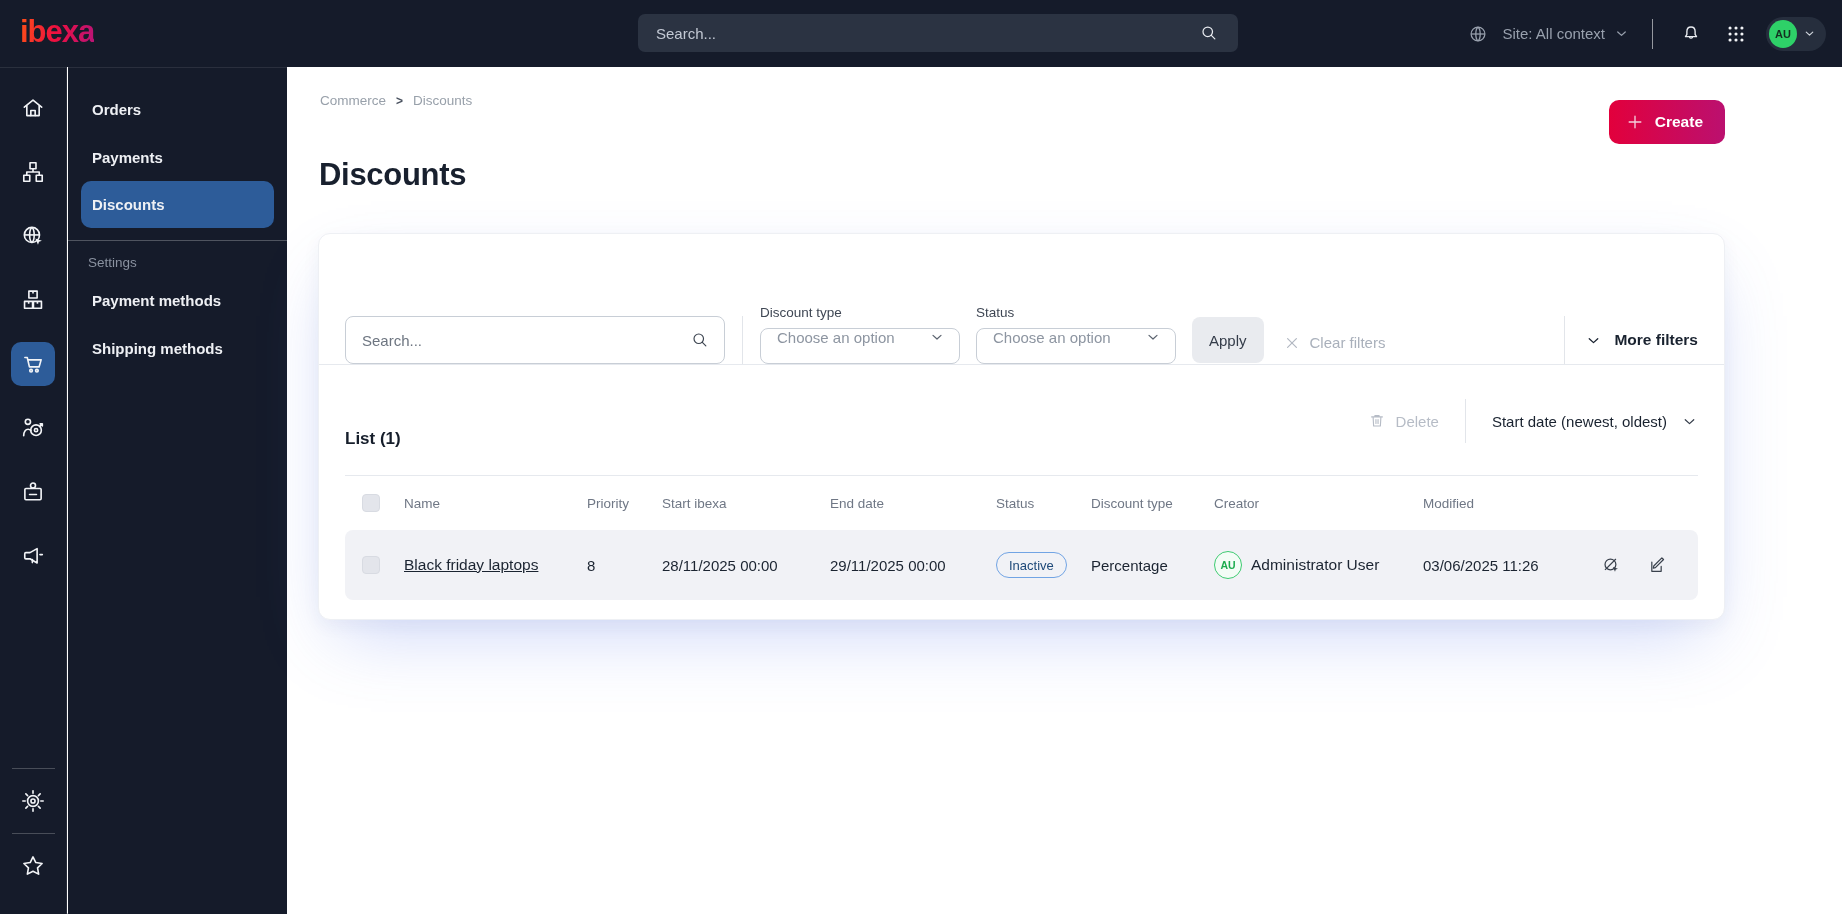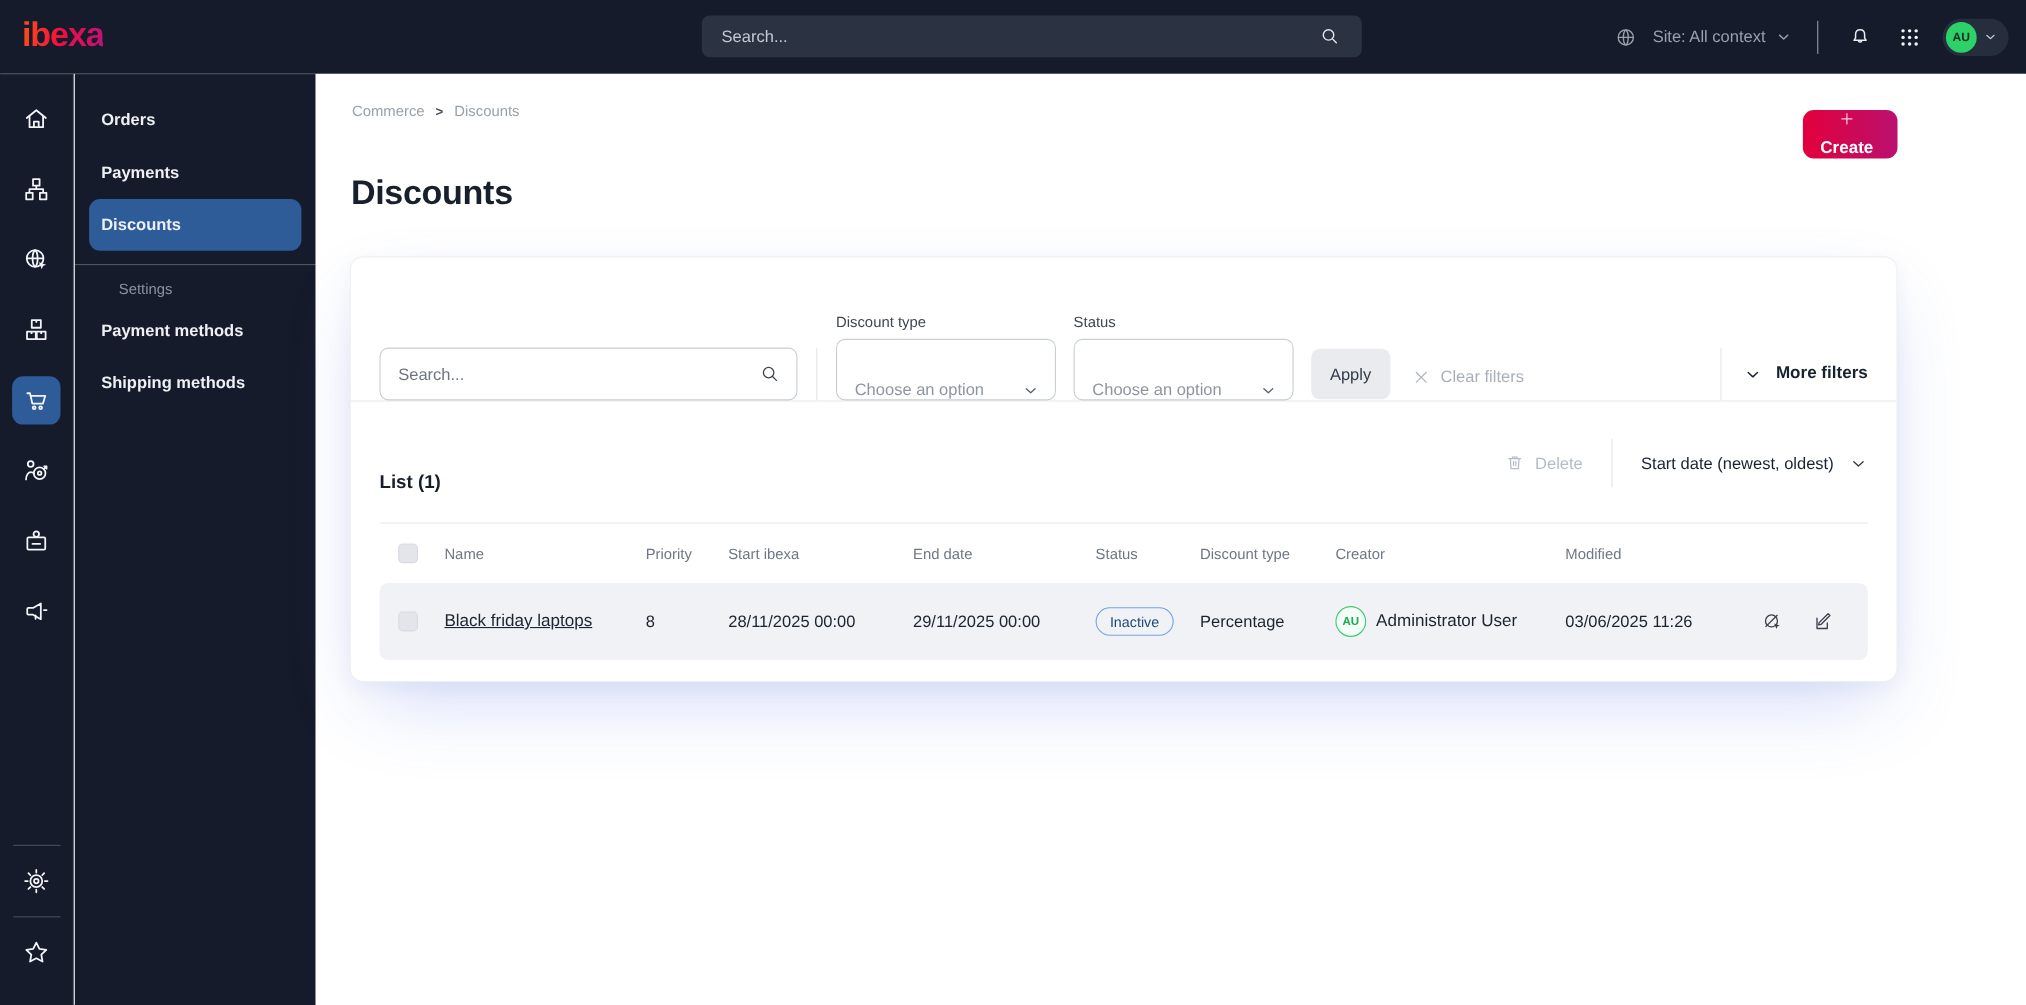--- a/index.html
+++ b/index.html
@@ -27,43 +27,43 @@
   .rail-item.active { background:#2d5c99; }
   .rail-bottom { margin-top:auto; padding-bottom:16px; display:flex; flex-direction:column; align-items:center; width:100%; }
   .rail-hr { width:43px; height:1px; background:rgba(255,255,255,0.22); margin-bottom:10px; }
   .rail-bottom .rail-item { margin-bottom:10px; }
 
   
   .submenu { position:absolute; left:68px; top:67px; width:219px; height:847px; background:#151b2a; border-top:1px solid rgba(255,255,255,0.09); padding-top:17px; }
   .submenu-item { height:48px; display:flex; align-items:center; padding-left:24px; color:#eef0f4; font-size:15px; font-weight:600; cursor:pointer; }
   .submenu-item.active { background:#2d5c99; border-radius:10px; margin:0 13px; padding-left:11px; height:47px; }
   .submenu-hr { height:1px; background:rgba(255,255,255,0.25); margin:12px 0 0 0; }
-  .submenu-label { padding:14px 0 6px 40px; color:#8a92a0; font-size:13.5px; }
+  .submenu-label { padding:14px 0 6px 20px; color:#8a92a0; font-size:13.5px; }
 
   
   .main { position:absolute; left:287px; top:67px; width:1555px; height:847px; background:#fff; }
   .breadcrumb { position:absolute; left:33px; top:26px; display:flex; align-items:center; gap:10px; font-size:13.5px; color:#98a0aa; }
   .breadcrumb .sep { color:#4a5260; font-weight:700; font-size:12px; }
   .breadcrumb .crumb { cursor:pointer; }
-  .create-btn { position:absolute; right:117px; top:33px; height:44px; padding:0 22px 0 16px; border:none; border-radius:10px; display:flex; align-items:center; gap:10px; background:linear-gradient(90deg,#e2003c,#bb106f); color:#fff; font-size:15.5px; font-weight:600; font-family:"Liberation Sans",sans-serif; cursor:pointer;flex-direction:column; }
+  .create-btn { position:absolute; right:117px; top:33px; height:44px; padding:0 22px 0 16px; border:none; border-radius:10px; display:flex; align-items:center; gap:10px; background:linear-gradient(90deg,#e2003c,#bb106f); color:#fff; font-size:15.5px; font-weight:600; font-family:"Liberation Sans",sans-serif; cursor:pointer; }
   .page-title { position:absolute; left:32px; top:90px; font-size:31px; font-weight:700; color:#18202e; letter-spacing:-0.3px; }
 
   
   .card { position:absolute; left:31px; top:166px; width:1407px; height:387px; background:#fff; border:1px solid #eef0f4; border-radius:12px;
           box-shadow:0 30px 70px -18px rgba(90,120,235,0.30), 0 6px 18px rgba(40,60,120,0.05); }
 
   
   .filter-row { display:flex; align-items:flex-end; padding:30px 26px 0 26px; height:130px; }
   .f-search { width:380px; height:48px; border:1px solid #c8cED6; border-radius:8px; display:flex; align-items:center; padding:0 14px 0 16px; color:#545c68; }
   .f-search input { flex:1; border:none; outline:none; font-size:15px; color:#3c4450; font-family:"Liberation Sans",sans-serif; background:transparent; }
   .f-search input::placeholder { color:#6d7580; opacity:1; }
   .f-vdiv { width:1px; height:48px; background:#e2e5ea; margin:0 17px; flex:0 0 auto; }
   .f-group { display:flex; flex-direction:column; margin-right:16px; }
   .f-label { font-size:13.5px; color:#3f4754; margin-bottom:8px; }
-  .f-select { width:200px; height:56px; border:1px solid #c8ced6; border-radius:8px; display:flex; align-items:flex-end; justify-content:space-between; padding:0 14px 0 16px; font-size:15px; color:#8d95a1; cursor:pointer; }
+  .f-select { width:200px; height:36px; border:1px solid #c8ced6; border-radius:8px; display:flex; align-items:flex-start; justify-content:space-between; padding:0 14px 0 16px; font-size:15px; color:#8d95a1; cursor:pointer; }
   .f-select .chev { color:#5a626e; }
   .apply-btn { height:46px; padding:0 17px; background:#e9ebef; border:none; border-radius:8px; font-size:15px; color:#343c49; font-family:"Liberation Sans",sans-serif; cursor:pointer; margin-bottom:1px; }
   .clear-btn { display:flex; align-items:center; gap:10px; color:#a9b0bb; font-size:15px; margin:0 0 13px 20px; cursor:default; }
   .more-filters { margin-left:auto; display:flex; align-items:center; height:48px; }
   .mf-vdiv { width:1px; height:48px; background:#e2e5ea; margin-right:20px; }
   .mf-btn { display:flex; align-items:center; gap:12px; font-size:15.5px; font-weight:700; color:#19222f; cursor:pointer; }
 
   .card-hr { height:1px; background:#e6e9ee; margin-top:0px; }
 
   

